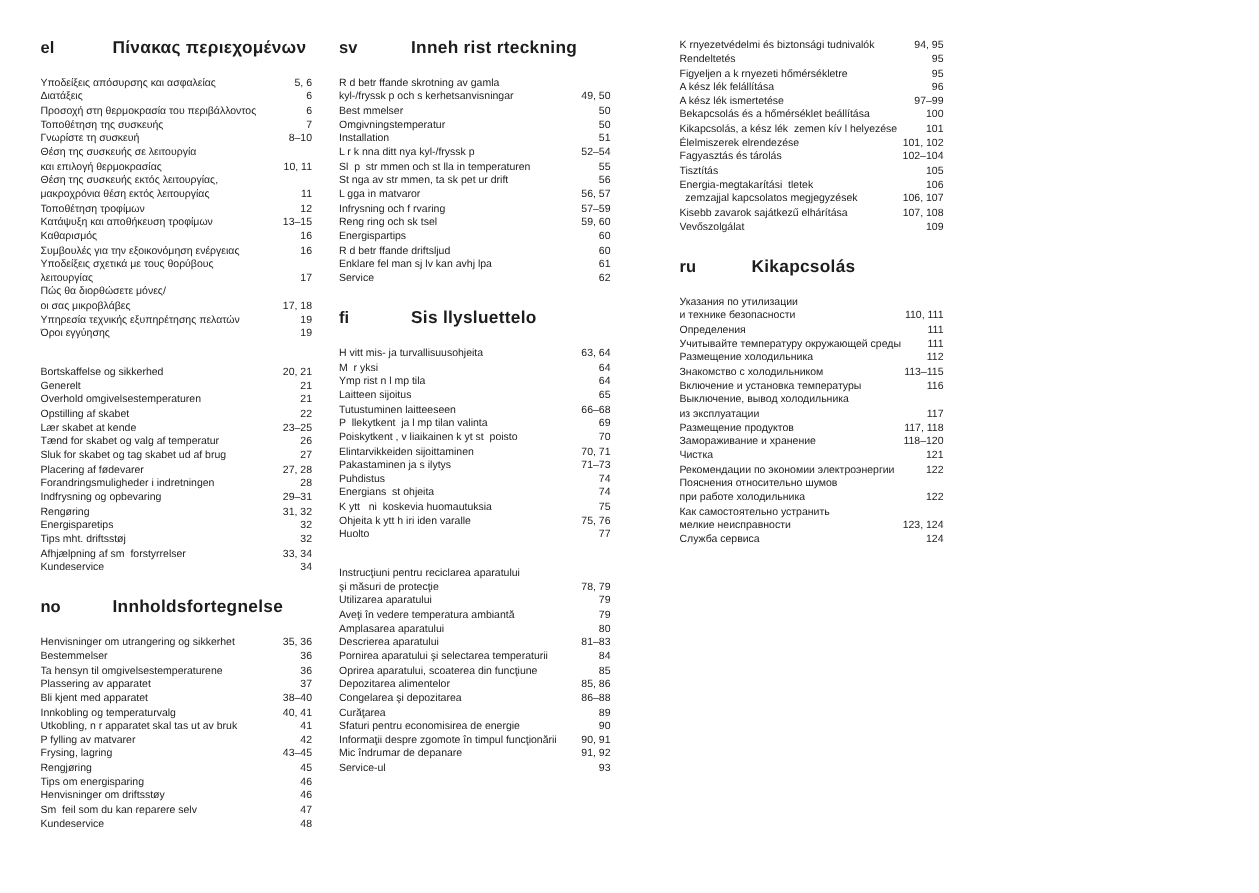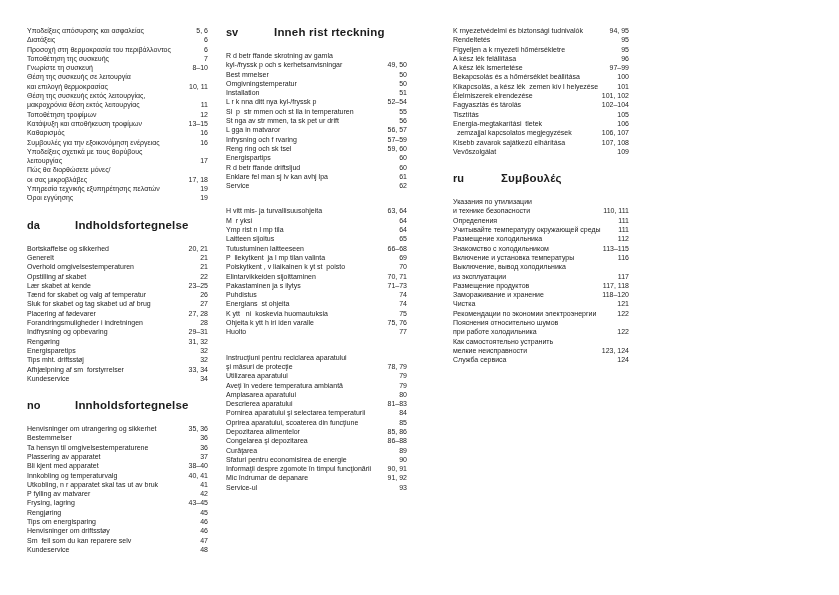--- a/index.html
+++ b/index.html
@@ -64,20 +64,24 @@
     margin-left: 4px;
     text-align: right;
   }
 </style>
 </head>
 <body>
 
 <div class="page">
   <div class="col col-1">
       <div class="section">
+        <div class="section-header">
+          <span class="lang-code">el</span>
+          <span class="section-title">Πίνακας περιεχομένων</span>
+        </div>
         <div class="entries">
           <div class="entry">
             <span class="label">Υποδείξεις απόσυρσης και ασφαλείας</span>
             <span class="pages">5, 6</span>
           </div>
           <div class="entry">
             <span class="label">Διατάξεις</span>
             <span class="pages">6</span>
           </div>
           <div class="entry">
@@ -144,24 +148,20 @@
             <span class="label">Υπηρεσία τεχνικής εξυπηρέτησης πελατών</span>
             <span class="pages">19</span>
           </div>
           <div class="entry">
             <span class="label">Όροι εγγύησης</span>
             <span class="pages">19</span>
           </div>
         </div>
       </div>
       <div class="section">
-        <div class="section-header">
-          <span class="lang-code">da</span>
-          <span class="section-title">Indholdsfortegnelse</span>
-        </div>
         <div class="entries">
           <div class="entry">
             <span class="label">Bortskaffelse og sikkerhed</span>
             <span class="pages">20, 21</span>
           </div>
           <div class="entry">
             <span class="label">Generelt</span>
             <span class="pages">21</span>
           </div>
           <div class="entry">
@@ -346,20 +346,24 @@
             <span class="label">Enklare fel man sj lv kan avhj lpa</span>
             <span class="pages">61</span>
           </div>
           <div class="entry">
             <span class="label">Service</span>
             <span class="pages">62</span>
           </div>
         </div>
       </div>
       <div class="section">
+        <div class="section-header">
+          <span class="lang-code">fi</span>
+          <span class="section-title">Sis llysluettelo</span>
+        </div>
         <div class="entries">
           <div class="entry">
             <span class="label">H vitt mis- ja turvallisuusohjeita</span>
             <span class="pages">63, 64</span>
           </div>
           <div class="entry">
             <span class="label">M  r yksi</span>
             <span class="pages">64</span>
           </div>
           <div class="entry">
@@ -534,21 +538,21 @@
           </div>
           <div class="entry">
             <span class="label">Vevőszolgálat</span>
             <span class="pages">109</span>
           </div>
         </div>
       </div>
       <div class="section">
         <div class="section-header">
           <span class="lang-code">ru</span>
-          <span class="section-title">Συμβουλές</span>
+          <span class="section-title">Kikapcsolás</span>
         </div>
         <div class="entries">
           <div class="entry">
             <span class="label">Указания по утилизации</span>
             <span class="pages"></span>
           </div>
           <div class="entry">
             <span class="label">и технике безопасности</span>
             <span class="pages">110, 111</span>
           </div>

